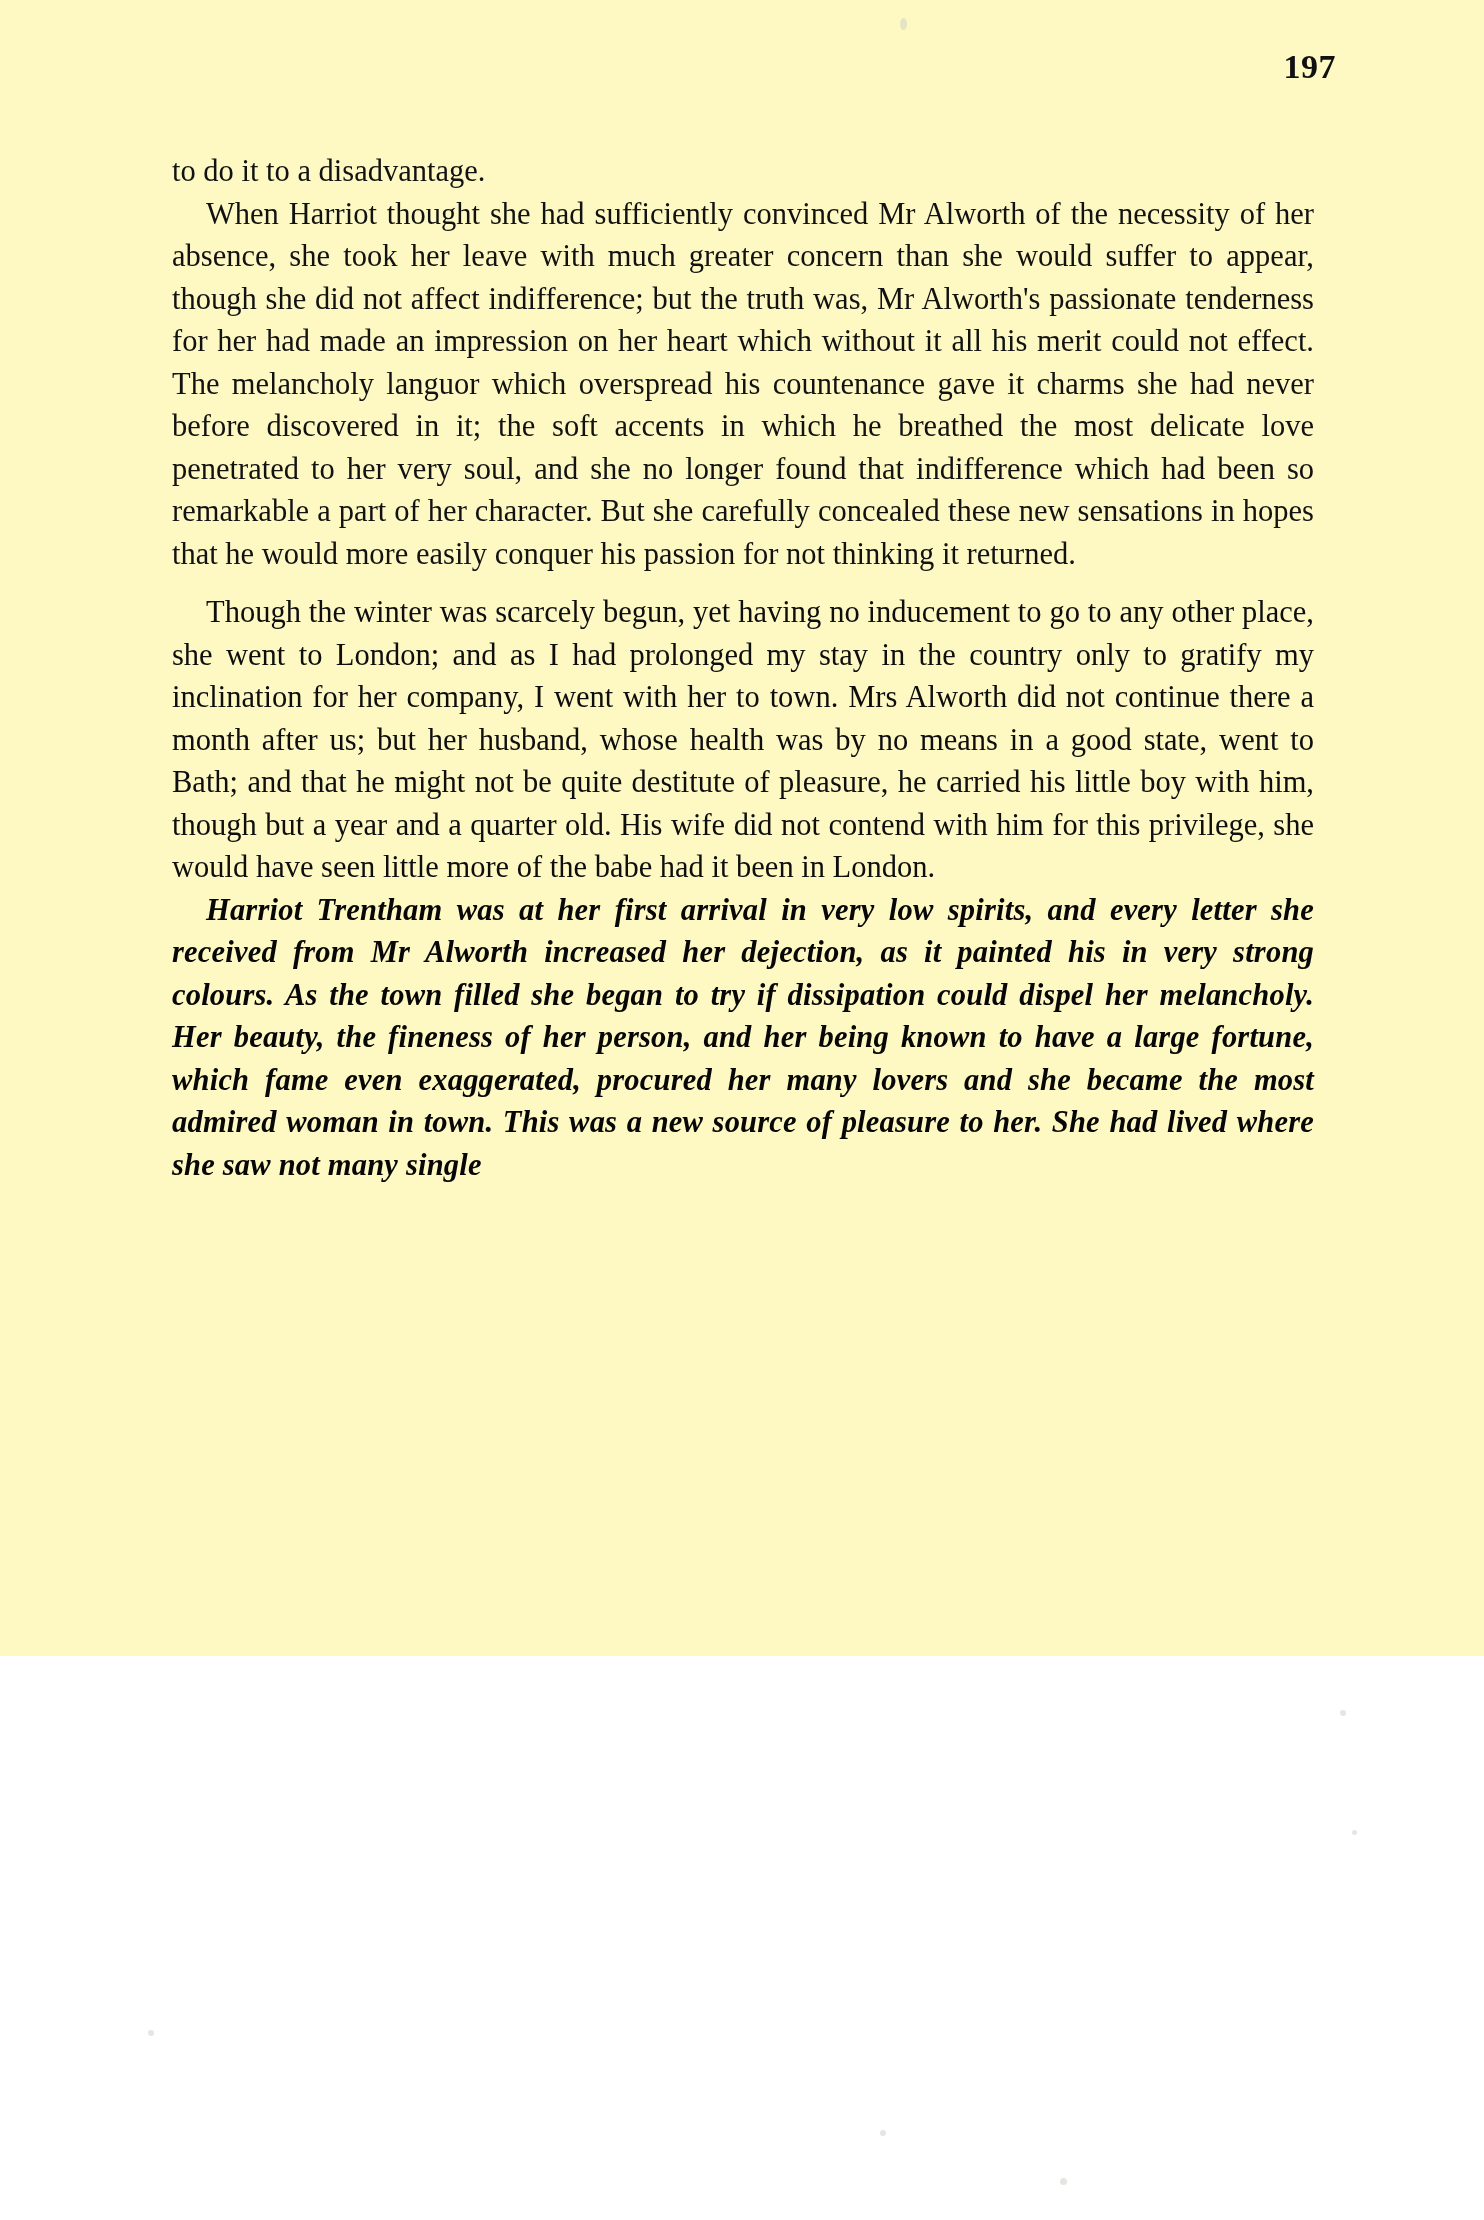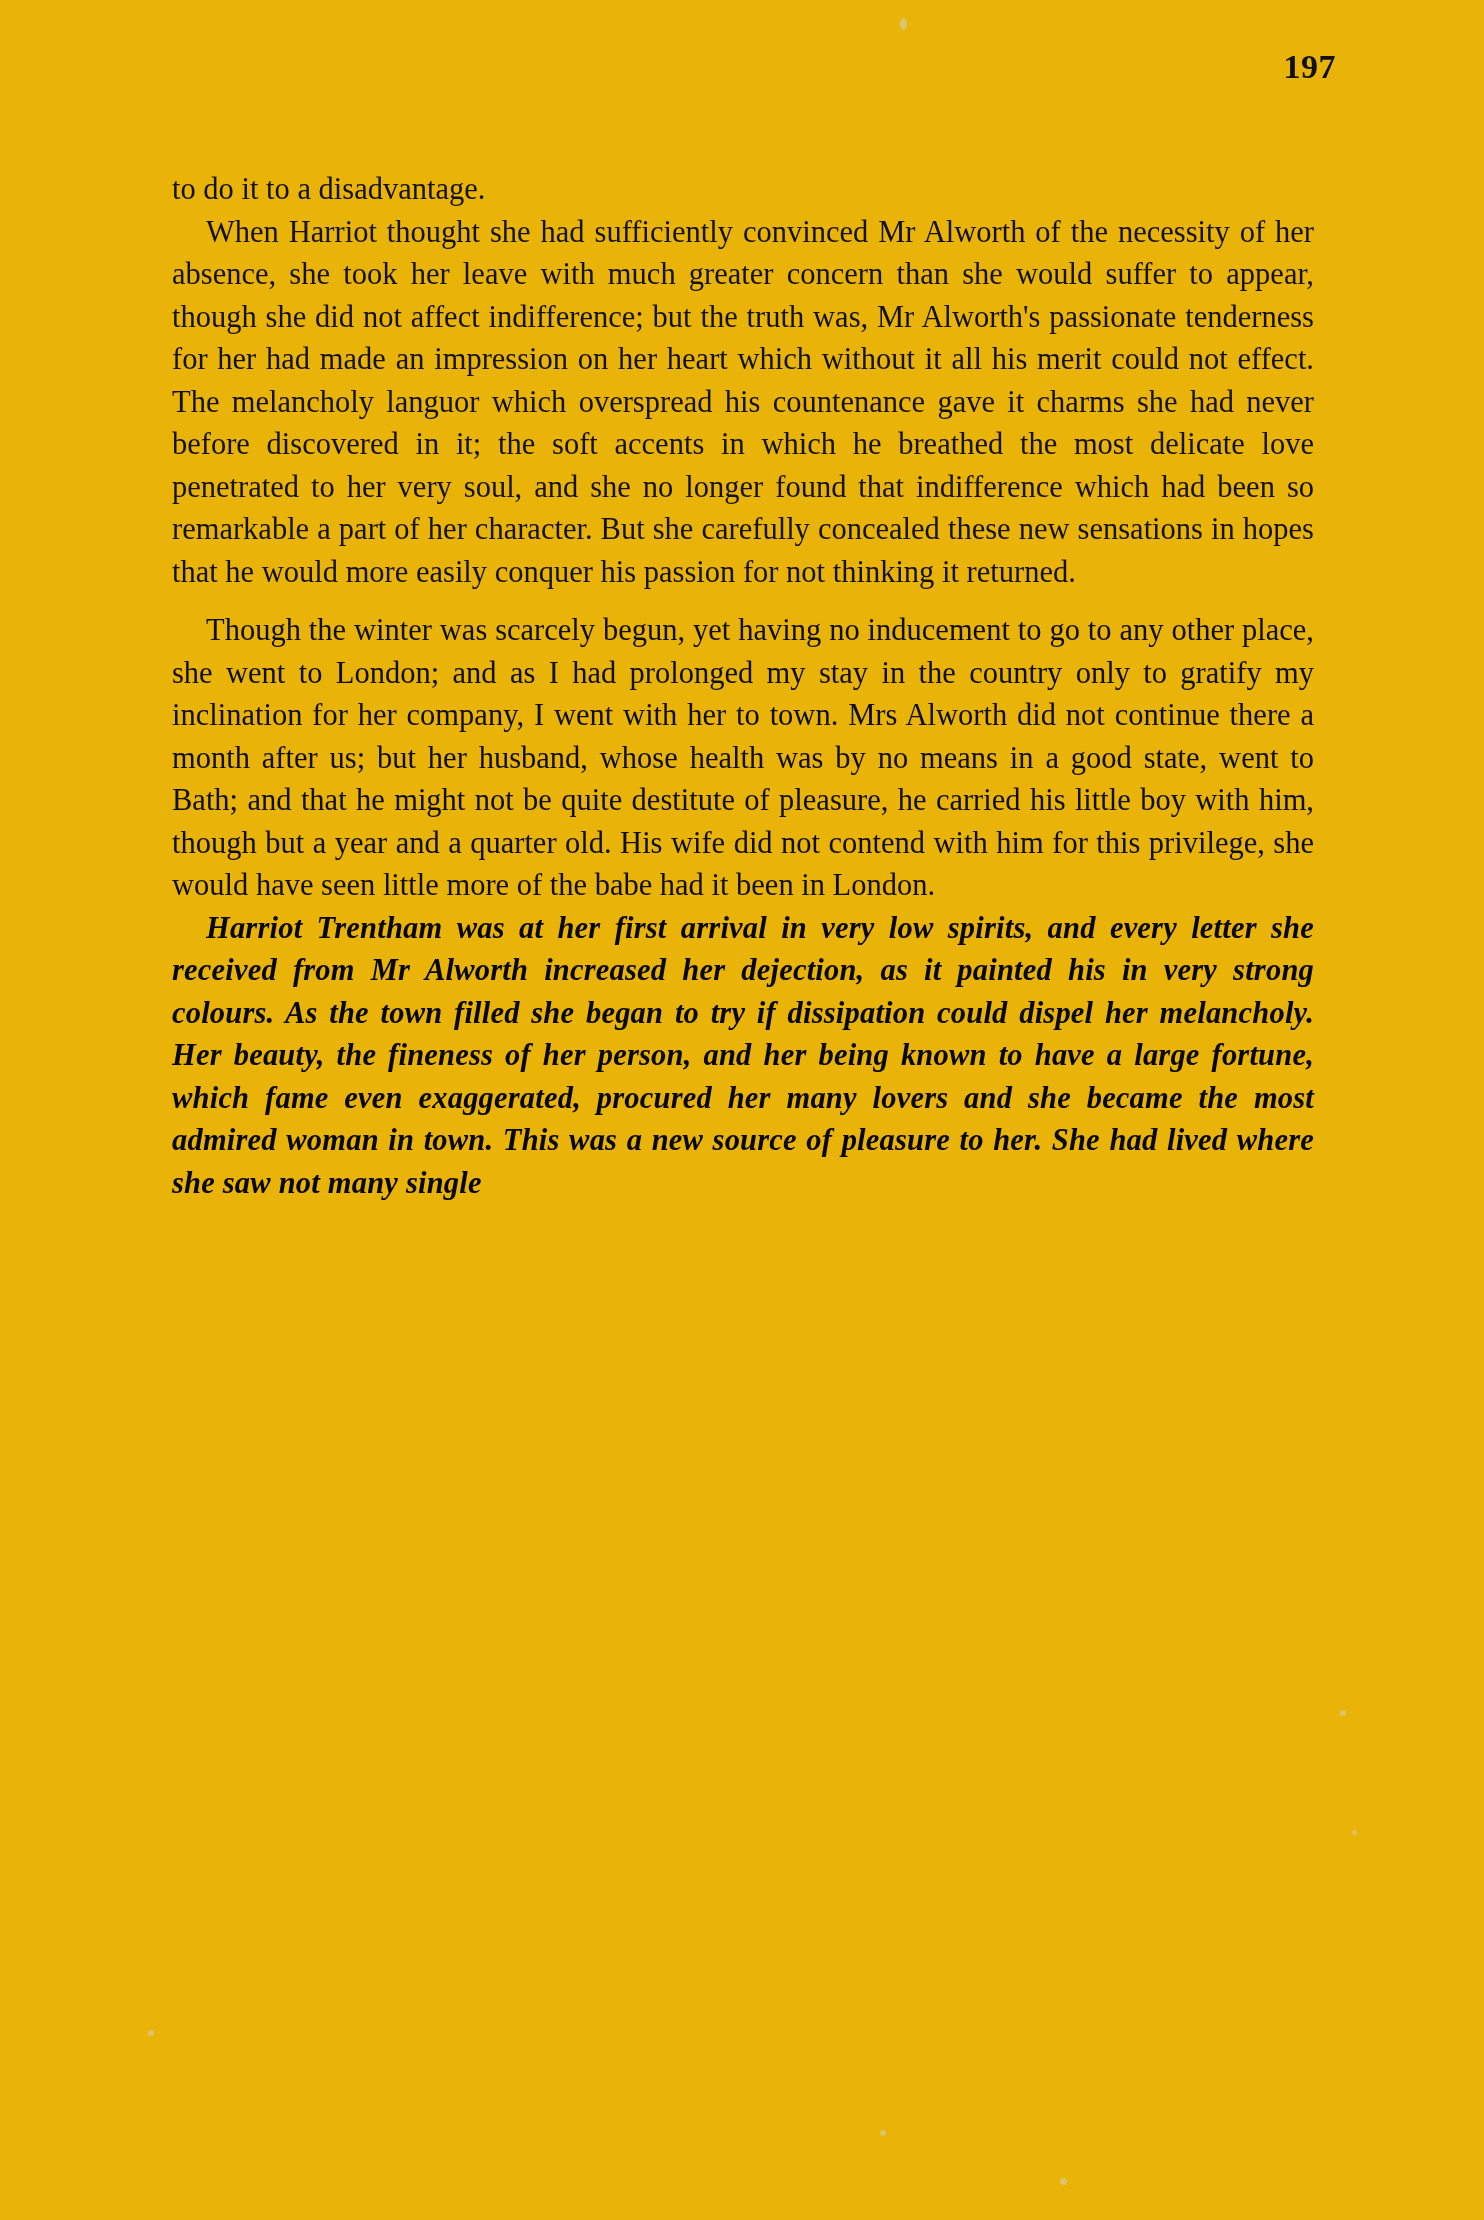--- a/index.html
+++ b/index.html
@@ -13,22 +13,22 @@
     font-family: "Liberation Serif", "DejaVu Serif", serif;
     color: #1a1a1a;
     position: relative;
     overflow: hidden;
   }
   .page {
     position: absolute;
     top: 0;
     left: 0;
     width: 1484px;
-    height: 2220px;
-    background: #eab308;
+    height: 1656px;
+    background: #fef9c3;
   }
   .page-number {
     position: absolute;
     top: 48px;
     right: 148px;
     font-size: 34px;
     font-weight: 700;
     letter-spacing: 0.5px;
     color: #111;
   }
@@ -45,21 +45,20 @@
     text-align: justify;
     text-justify: inter-word;
     color: #111;
     -webkit-font-smoothing: antialiased;
   }
   p.indent {
     text-indent: 34px;
   }
   p.first {
     text-indent: 0;
-    margin-top: 18px;
   }
   
   .ink-1 { color: #121212; }
   .ink-2 { color: #0e0e0e; font-weight: 400; margin-top: 16px; }
   .ink-3 { color: #070707; font-style: italic; }
   .heavy {
     font-weight: 700;
     letter-spacing: 0.2px;
   }
   .speck {

